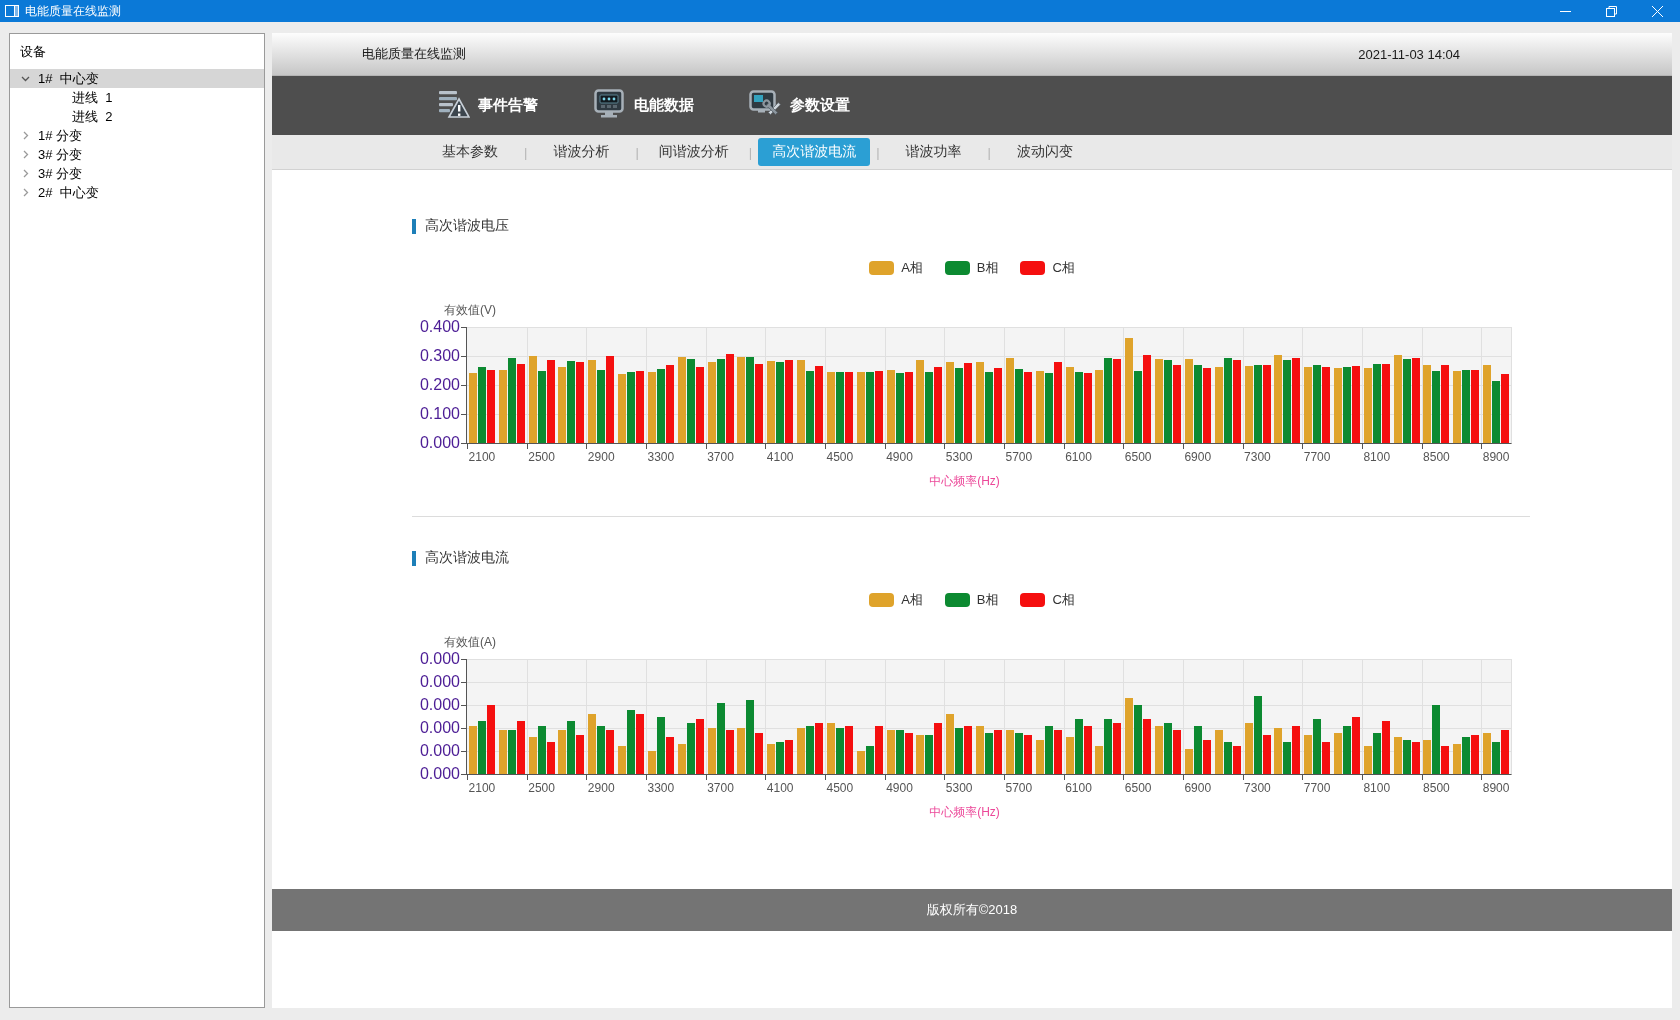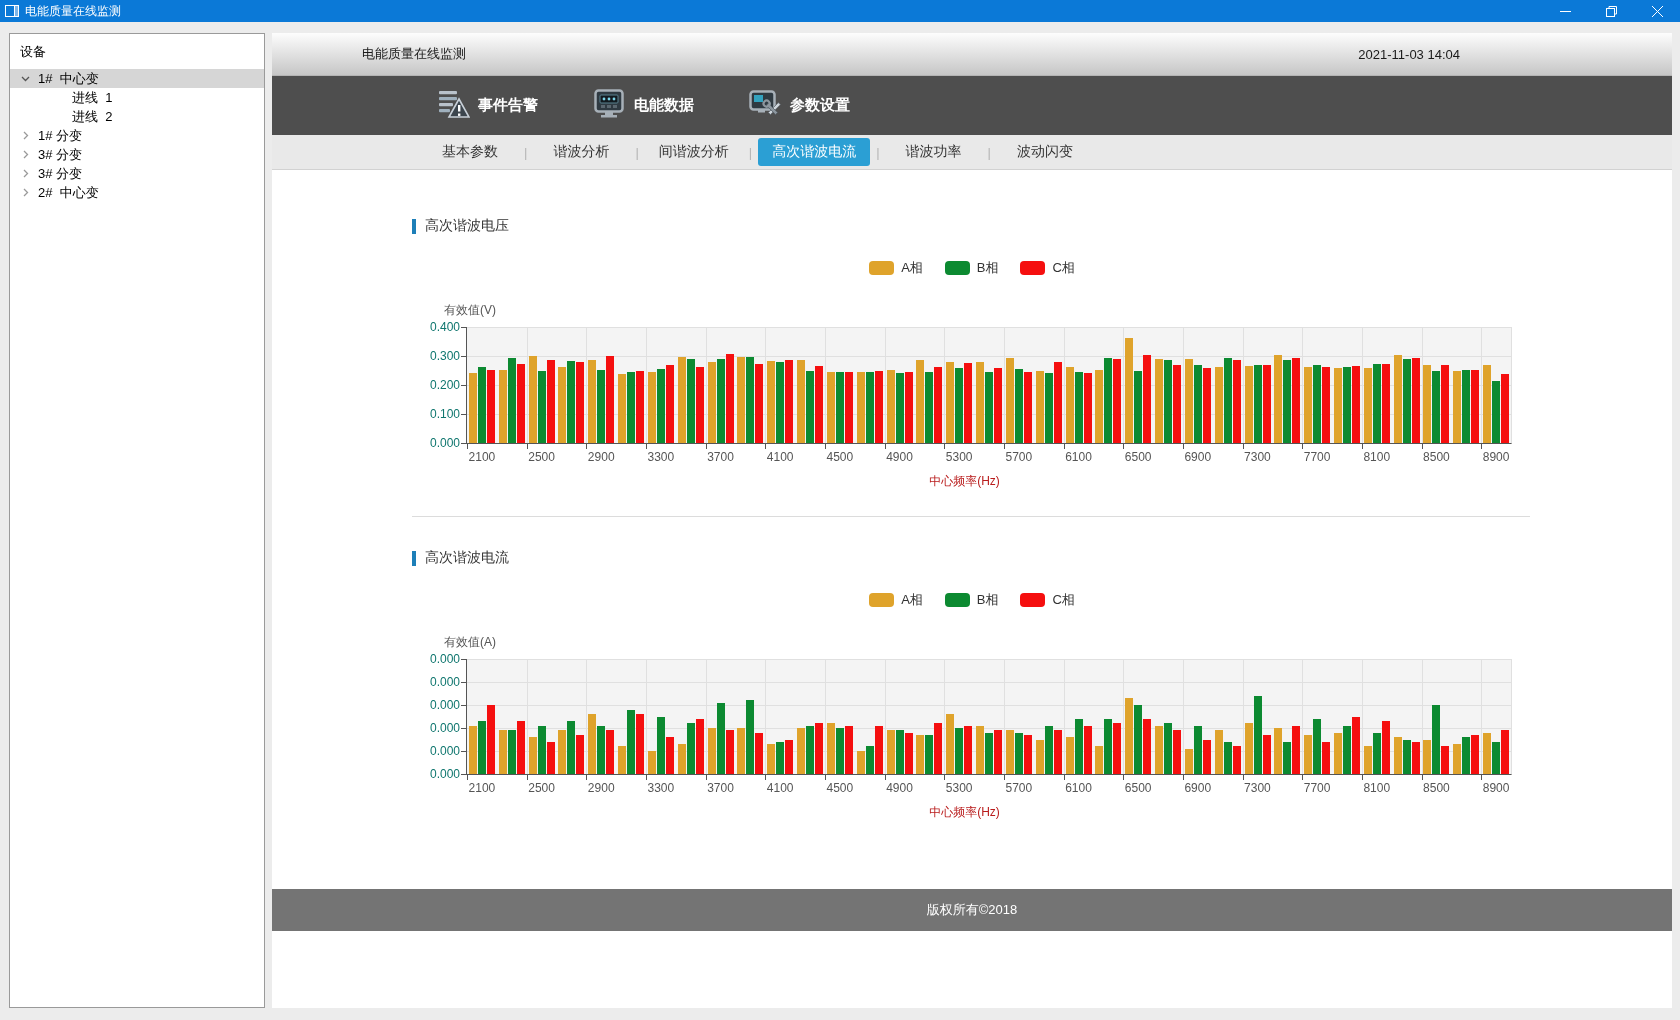--- a/index.html
+++ b/index.html
@@ -33,30 +33,30 @@
   .content{height:719px;background:#fff;position:relative;}
   .section-title{display:flex;align-items:center;margin-left:140px;font-size:14px;color:#333;}
   .tmark{width:4px;height:15px;background:#1d7fb8;margin-right:9px;}
   .legend{display:flex;justify-content:center;align-items:center;margin-top:24px;gap:22px;font-size:13px;color:#333;}
   .legend .litem{display:flex;align-items:center;gap:7px;}
   .lswatch{width:25px;height:14px;border-radius:4px;}
   .chart-wrap{margin-left:146px;margin-top:25px;position:relative;}
   .ytitle{font-size:12px;color:#555;margin-left:26px;height:16px;}
   .chart-body{display:flex;margin-top:9px;}
   .ycol{width:48px;position:relative;}
-  .ycol span{position:absolute;right:6px;width:42px;text-align:right;font-size:12px;color:#0f766e;height:14px;line-height:14px;}
+  .ycol span{position:absolute;right:6px;width:42px;text-align:right;font-size:16px;color:#4c1d95;height:14px;line-height:14px;}
   .plot{position:relative;background:#f4f4f4;border-left:1px solid #555;border-bottom:1px solid #555;box-sizing:content-box;}
   .gl-h{position:absolute;left:0;width:100%;height:1px;background:#e0e0e0;}
   .gl-v{position:absolute;top:0;height:100%;width:1px;background:#e0e0e0;}
   .ybar{position:absolute;bottom:0;}
   .ytick{position:absolute;left:-6px;width:5px;height:1px;background:#555;}
   .xtick{position:absolute;bottom:-6px;width:1px;height:5px;background:#555;}
   .xlabels{position:relative;height:16px;margin-top:6px;}
   .xlabels span{position:absolute;font-size:12px;color:#555;transform:translateX(-50%);}
-  .xtitle{text-align:center;font-size:12px;color:#b91c1c;margin-top:7px;}
+  .xtitle{text-align:center;font-size:12px;color:#ec4899;margin-top:7px;}
   .divider{height:1px;background:#dcdcdc;margin:26px 142px 0 140px;}
   .footer{height:42px;background:#747474;display:flex;align-items:center;justify-content:center;color:#fff;font-size:13px;}
 </style>
 </head>
 <body>
 
 <div class="titlebar">
   <span class="app-ico">
     <svg width="14" height="12" viewBox="0 0 14 12">
         <rect x="0" y="0" width="14" height="12" fill="#fff"></rect>

